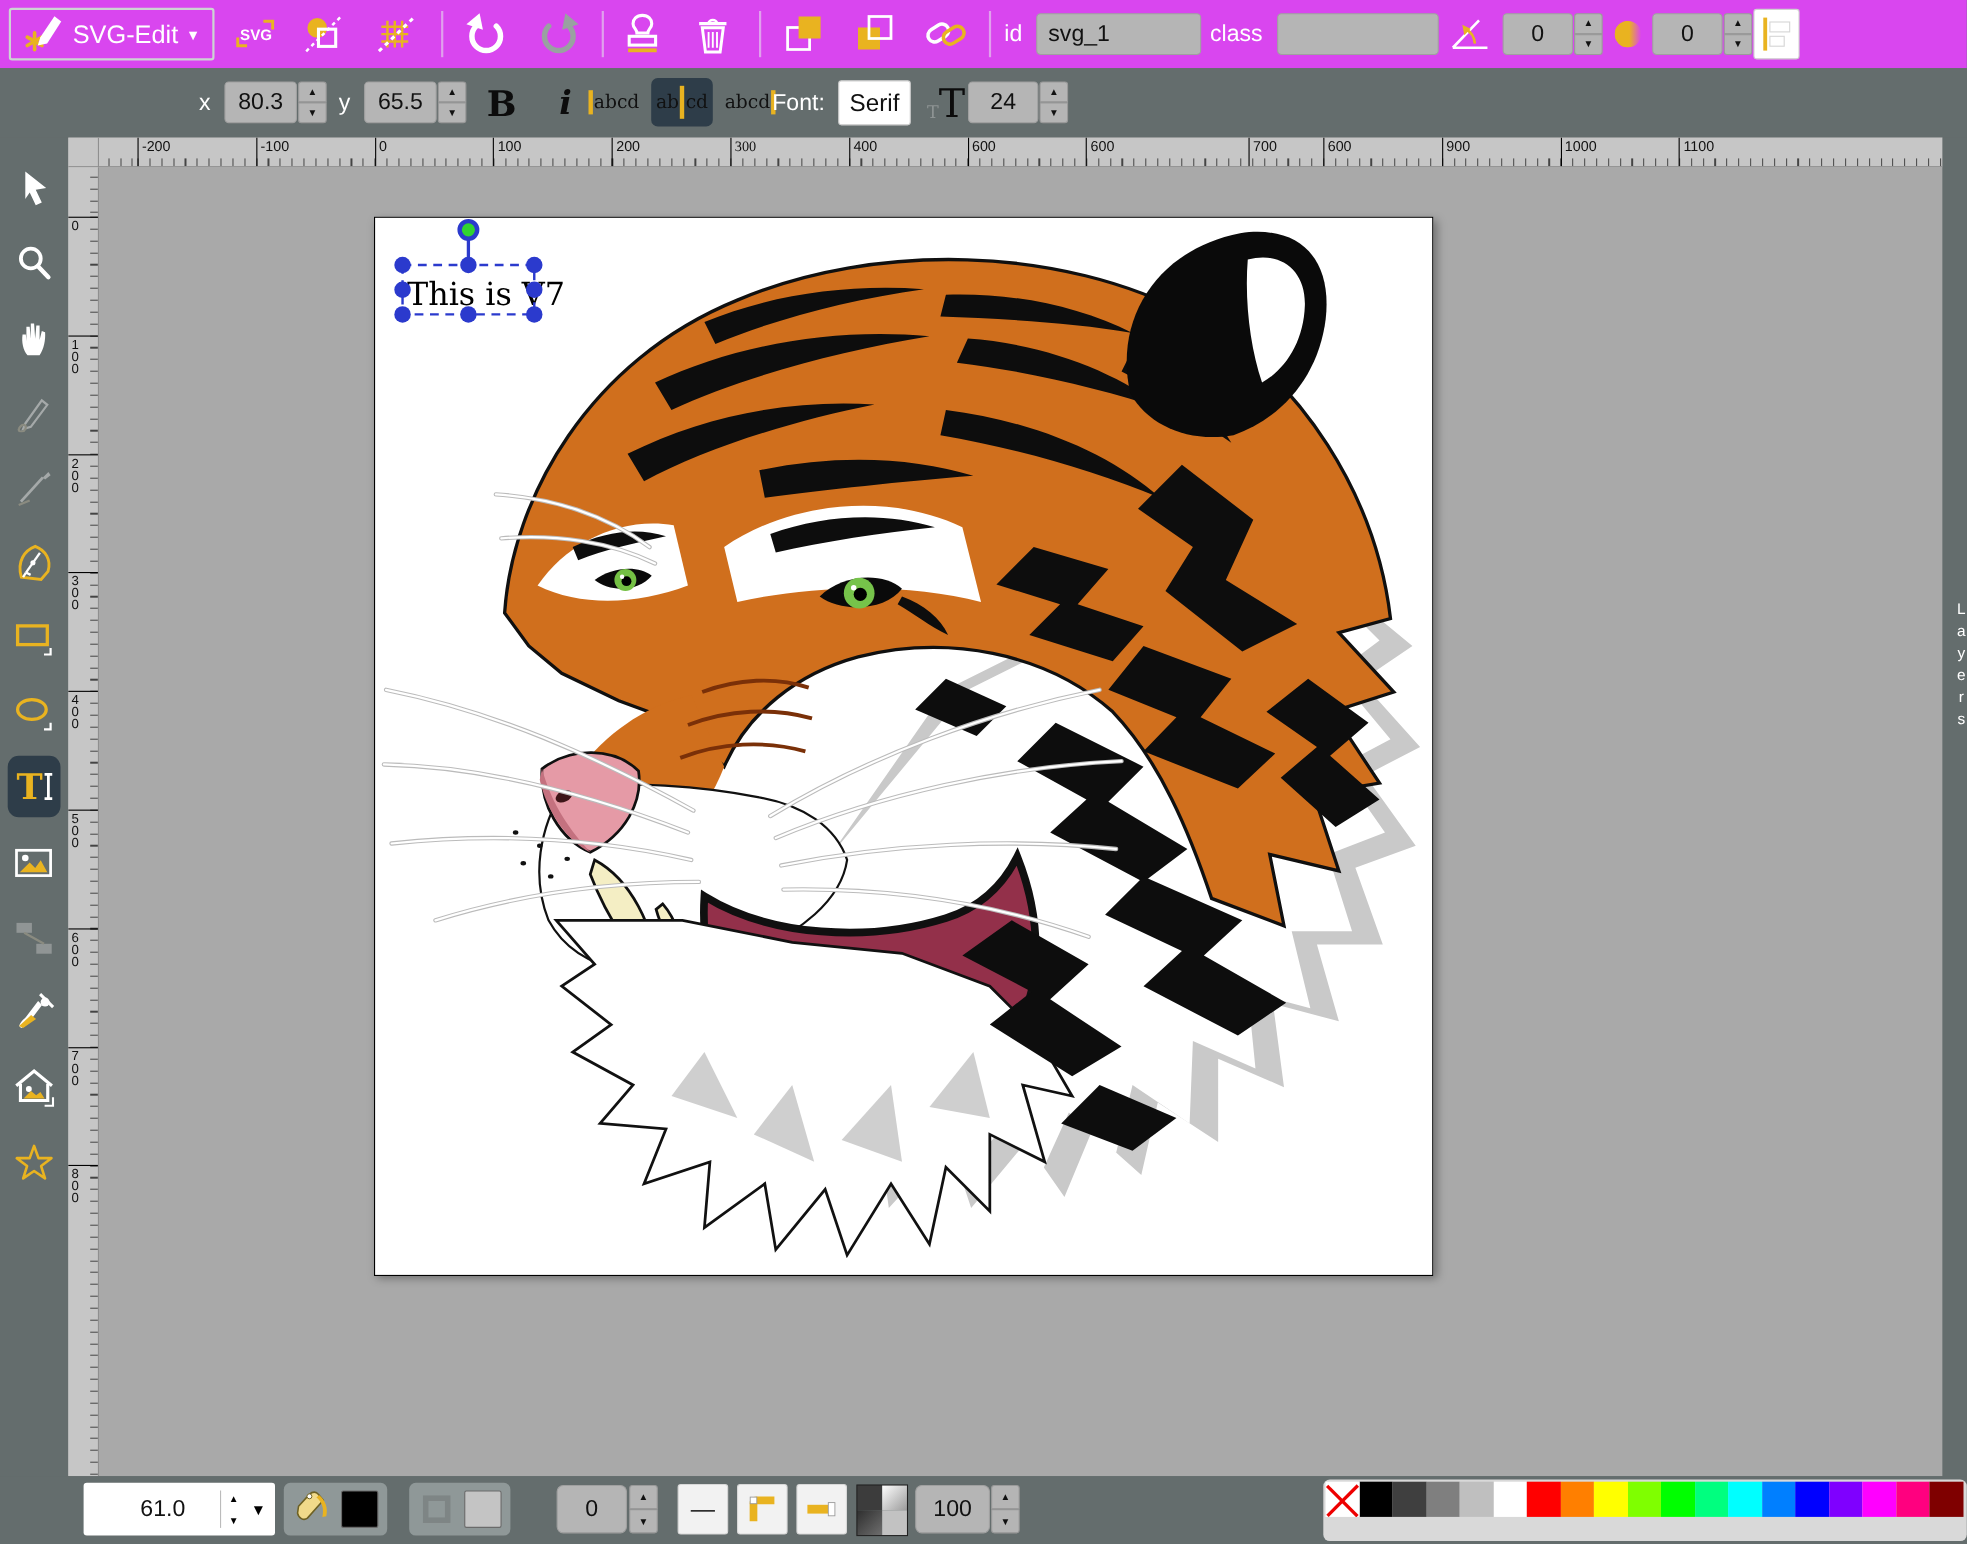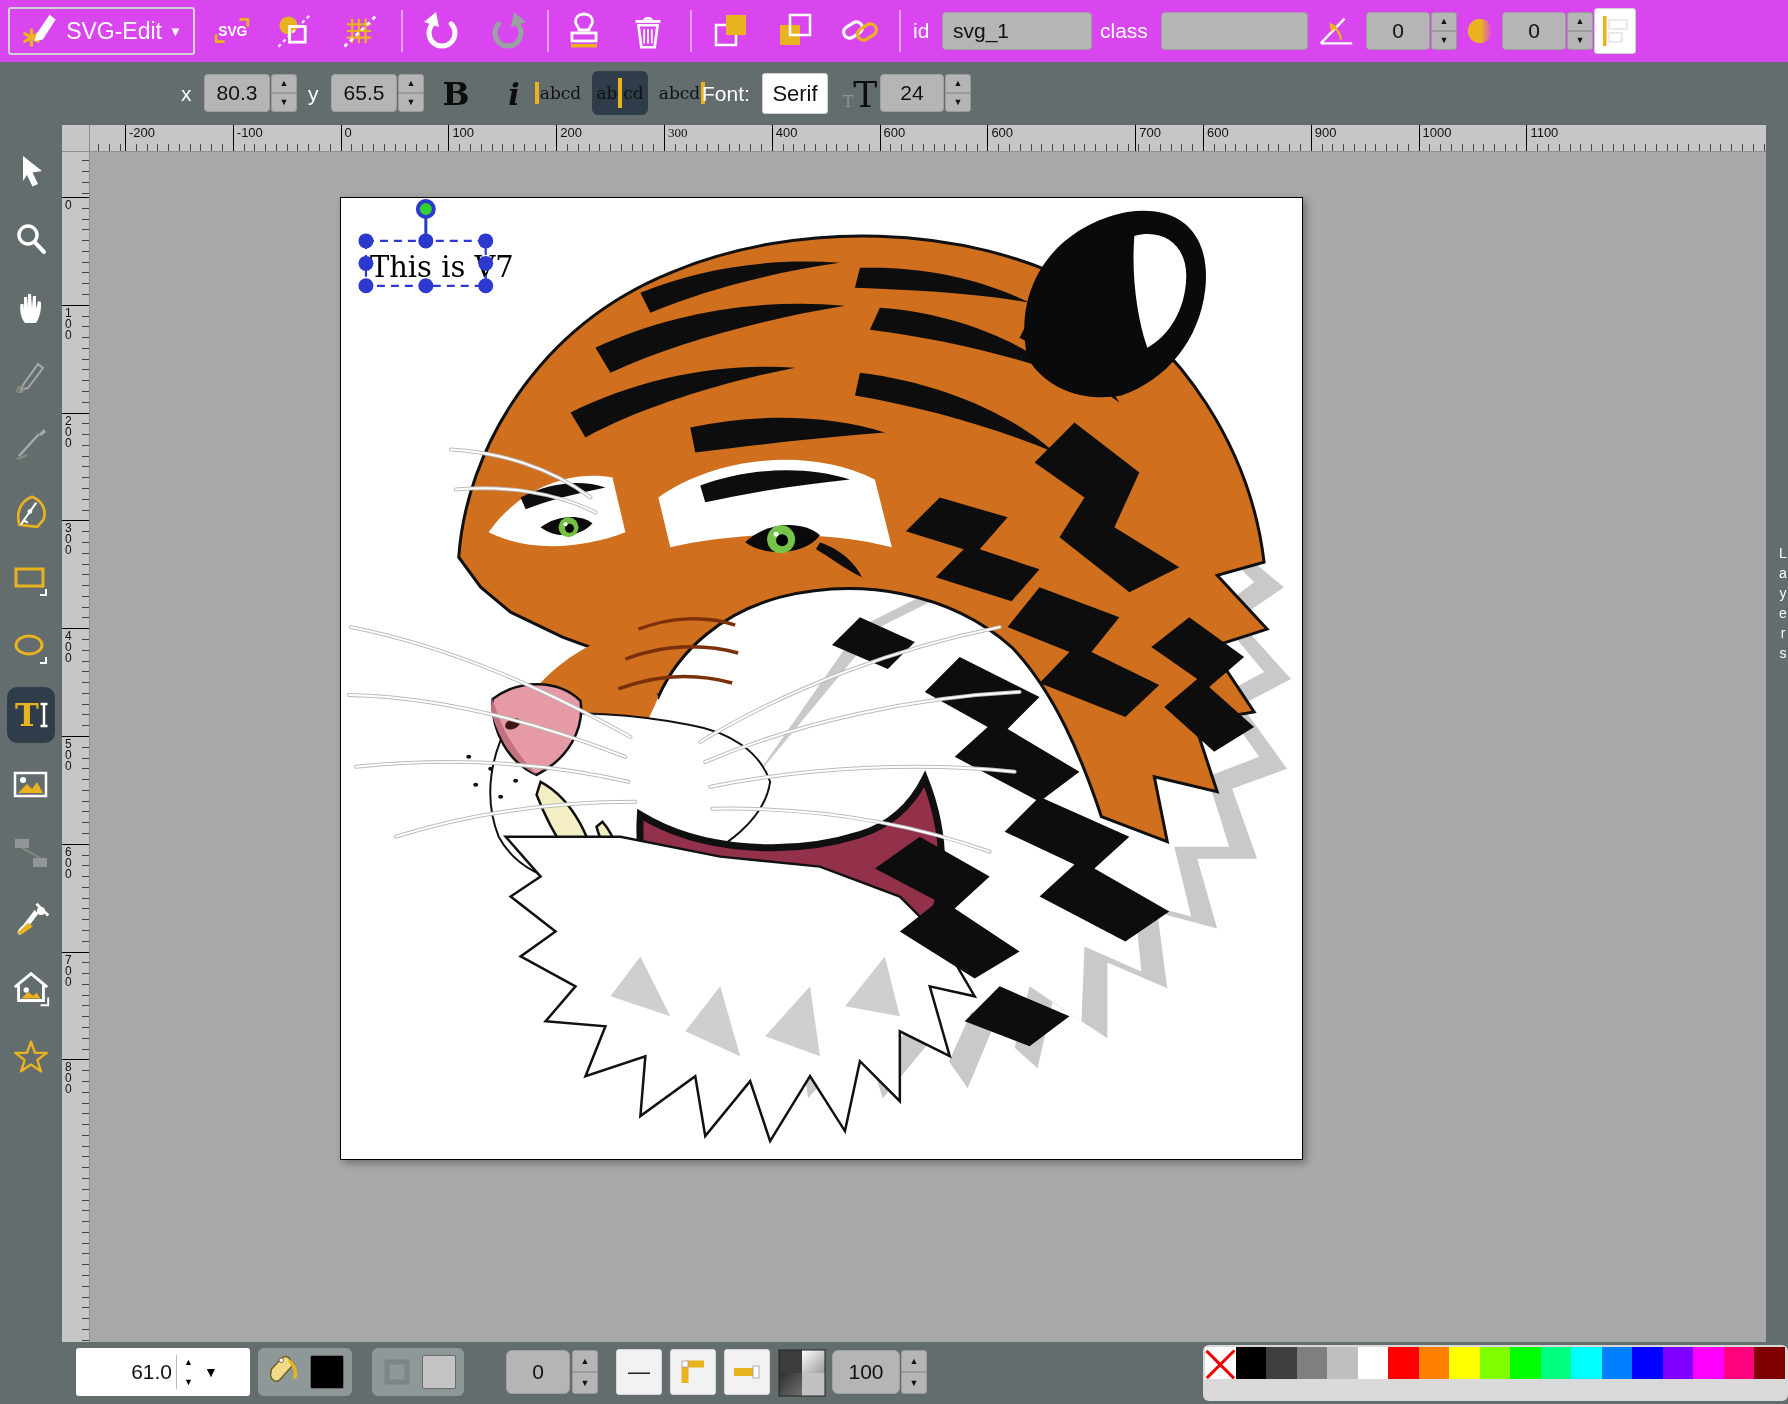--- a/index.html
+++ b/index.html
@@ -64,22 +64,22 @@
     border:1px solid #000; box-shadow:3px 3px 8px rgba(0,0,0,.35); }
   
   #rightbar { left:1766px; top:125px; width:22px; height:1217px; background:#646d6d; }
   #layers-tab { position:absolute; top:420px; left:0; width:22px; color:#fff; font-size:14px;
     writing-mode:vertical-rl; text-orientation:upright; letter-spacing:4px; cursor:pointer;
     text-align:center; left:3px; }
   
   #bottombar { left:0; top:1342px; width:1788px; height:62px; background:#646d6d; }
   #zoom-widget { position:absolute; left:76px; top:6px; width:174px; height:48px; background:#fff;
     border-radius:3px; display:flex; align-items:center; }
-  #zoom-widget .zval { width:96px; text-align:right; font-size:21px; color:#111; border:none;
-    background:transparent; outline:none; font-family:"Liberation Sans",sans-serif; }
+  #zoom-widget .zval { width:96px; text-align:center; font-size:21px; color:#111; border:none;
+    background:transparent; outline:none; font-family:"Liberation Sans",sans-serif;margin-left:24px; }
   #zoom-widget .zdiv { width:1px; height:34px; background:#bbb; margin:0 4px; }
   #zoom-widget .zspin { display:flex; flex-direction:column; height:40px; }
   #zoom-widget .zspin button { flex:1; border:none; background:#fff; font-size:9px; cursor:pointer; padding:0 3px;}
   #zoom-widget .zcaret { font-size:14px; margin:0 8px; cursor:pointer; }
   .cgroup { position:absolute; top:6px; height:48px; background:#8f9898; border-radius:6px;
     display:flex; align-items:center; gap:8px; padding:0 8px; }
   .swatchbox { width:34px; height:34px; border:1px solid #6a6a6a; border-radius:2px; cursor:pointer; }
   .graybtn { position:absolute; top:8px; width:64px; height:44px; background:#b5b5b5;
     border:1px solid #a0a0a0; border-radius:6px; font-size:21px; color:#111; text-align:center;
     font-family:"Liberation Sans",sans-serif; outline:none; }

